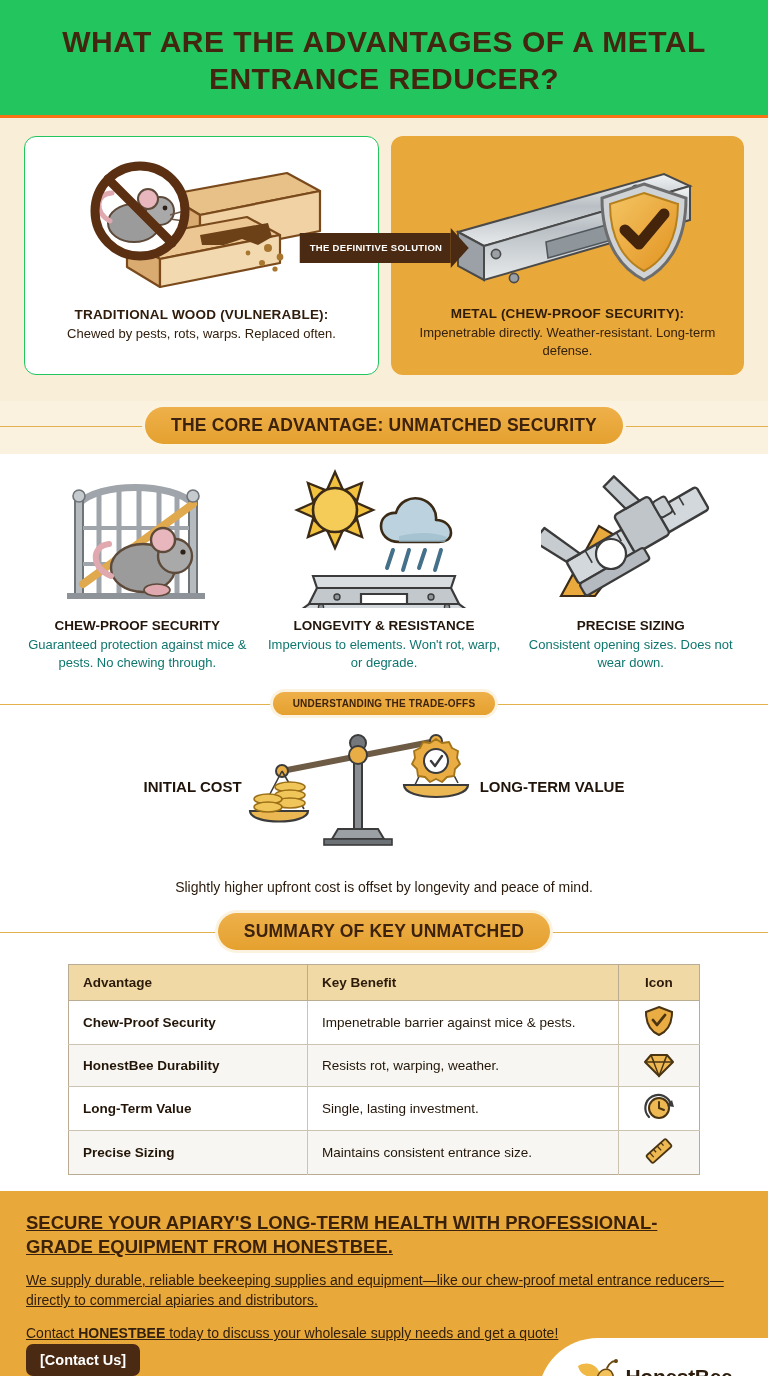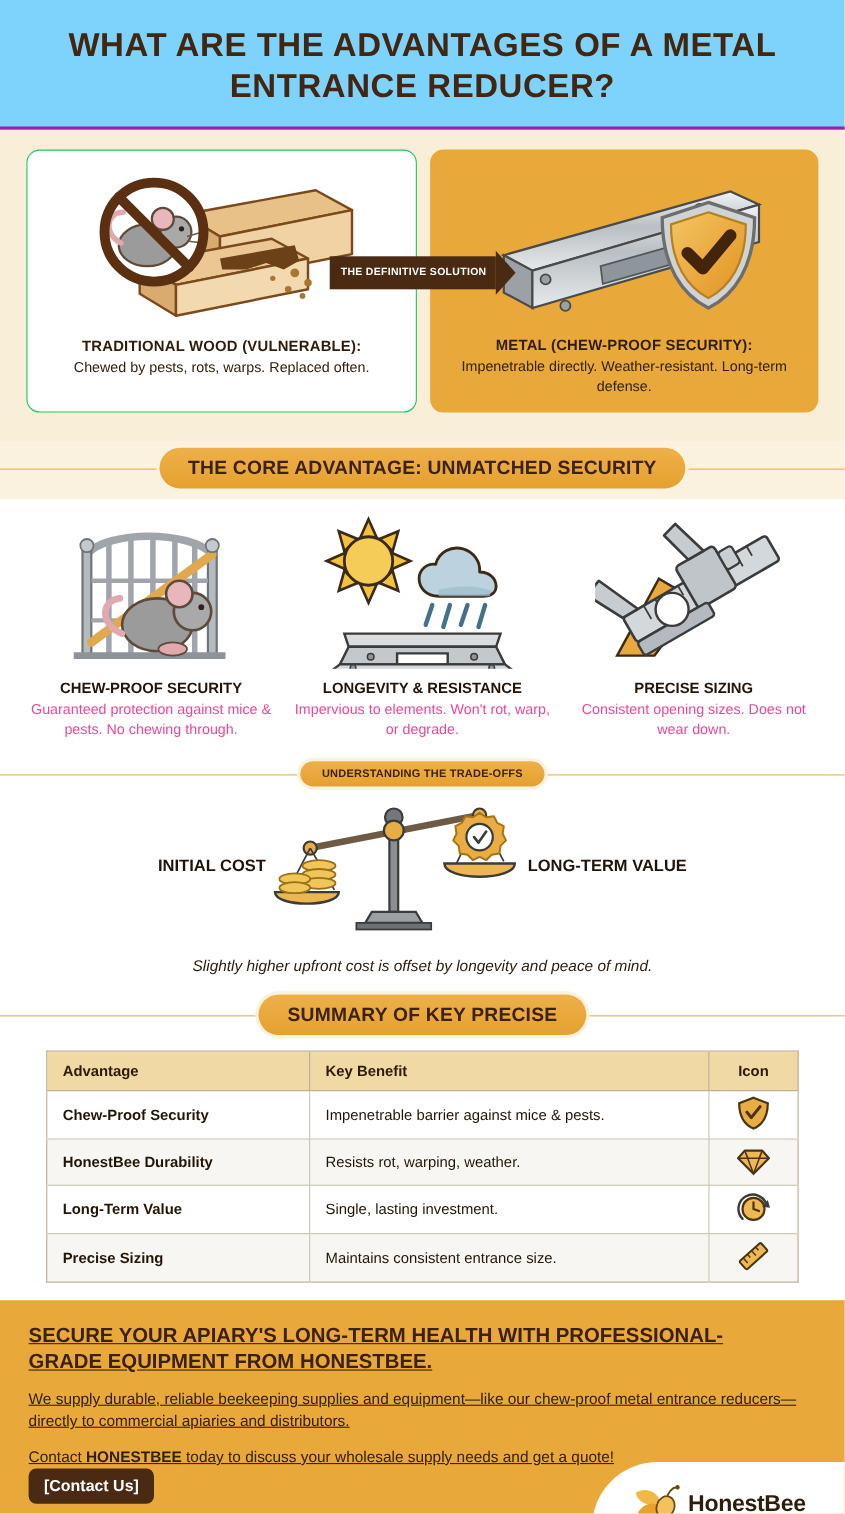--- a/index.html
+++ b/index.html
@@ -6,23 +6,23 @@
   body{
     width:768px;height:1376px;overflow:hidden;
     background:#ffffff;
     font-family:"Liberation Sans", sans-serif;
     color:#3a2210;
   }
   .page{position:relative;width:768px;height:1376px;}
 
   
   .header{
-    background:#7dd3fc;
+    background:#22c55e;
     padding:24px 30px 18px;
-    border-bottom:3px solid #a21caf;
+    border-bottom:3px solid #f97316;
     text-align:center;
   }
   .header h1{
     margin:0;
     font-size:30px;
     line-height:1.22;
     letter-spacing:.5px;
     font-weight:bold;
     color:#43260f;
     text-transform:uppercase;
@@ -74,31 +74,31 @@
   .pill.big{font-size:17.5px;padding:8px 26px;letter-spacing:.2px;}
   .pill.mid{font-size:10px;padding:6px 20px;letter-spacing:.2px;}
 
   .core-band{background:#faf2de;padding:6px 0 10px;}
 
   
   .features{background:#ffffff;display:flex;padding:14px 14px 6px;}
   .feature{flex:1;display:flex;flex-direction:column;align-items:center;padding:0 6px;}
   .feature .art{height:140px;display:flex;align-items:flex-end;justify-content:center;}
   .feature .ftitle{font-size:13.5px;font-weight:bold;margin-top:10px;color:#23150a;text-align:center;}
-  .feature .fbody{font-size:13px;line-height:1.38;text-align:center;margin-top:3px;color:#ec4899;}
+  .feature .fbody{font-size:13px;line-height:1.38;text-align:center;margin-top:3px;color:#0f766e;}
 
   
   .tradeoff{background:#ffffff;padding:14px 0 6px;}
   .scale-row{display:flex;align-items:center;justify-content:center;gap:4px;margin-top:6px;}
   .scale-label{font-size:15px;font-weight:bold;color:#20140a;text-align:center;line-height:1.2;}
-  .tradeoff-note{text-align:center;font-size:14px;margin-top:16px;color:#2b1b0c;font-style:italic;}
+  .tradeoff-note{text-align:center;font-size:14px;margin-top:26px;color:#2b1b0c;}
 
   
   .table-sec{background:#ffffff;padding:12px 0 16px;}
-  table{border-collapse:collapse;width:684px;margin:14px auto 0;
+  table{border-collapse:collapse;width:632px;margin:14px auto 0;
         border:1px solid #b9ac92;font-size:13.5px;}
   thead th{
     background:#f0d9a4;color:#2c1a0a;font-weight:bold;text-align:left;
     padding:10px 14px;border-right:1px solid #b9ac92;border-bottom:1px solid #b9ac92;
   }
   thead th:last-child{border-right:none;text-align:center;}
   tbody td{padding:9px 14px;border-right:1px solid #ccc3b0;border-bottom:1px solid #ccc3b0;color:#231608;}
   tbody td:last-child{border-right:none;text-align:center;width:72px;padding:4px;}
   tbody tr:last-child td{border-bottom:none;}
   tbody tr:nth-child(odd){background:#ffffff;}
@@ -362,21 +362,21 @@
       </div>
       <div class="scale-label">LONG-TERM VALUE</div>
     </div>
 
     <div class="tradeoff-note">Slightly higher upfront cost is offset by longevity and peace of mind.</div>
   </div>
 
   <div class="table-sec">
     <div class="pill-wrap">
       <div class="rule"></div>
-      <div class="pill big">SUMMARY OF KEY PRECISE</div>
+      <div class="pill big">SUMMARY OF KEY UNMATCHED</div>
     </div>
 
     <table>
       <thead>
         <tr>
           <th>Advantage</th>
           <th>Key Benefit</th>
           <th>Icon</th>
         </tr>
       </thead>

